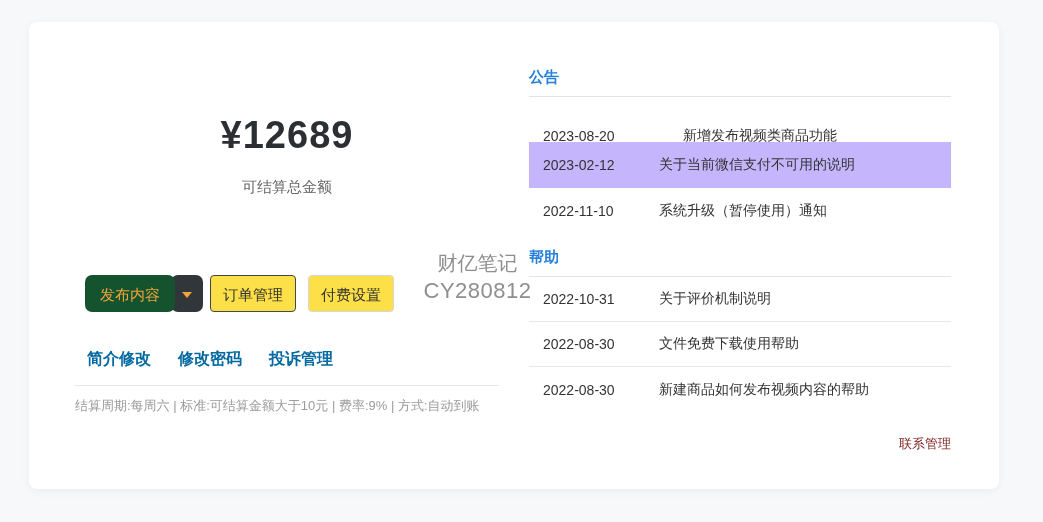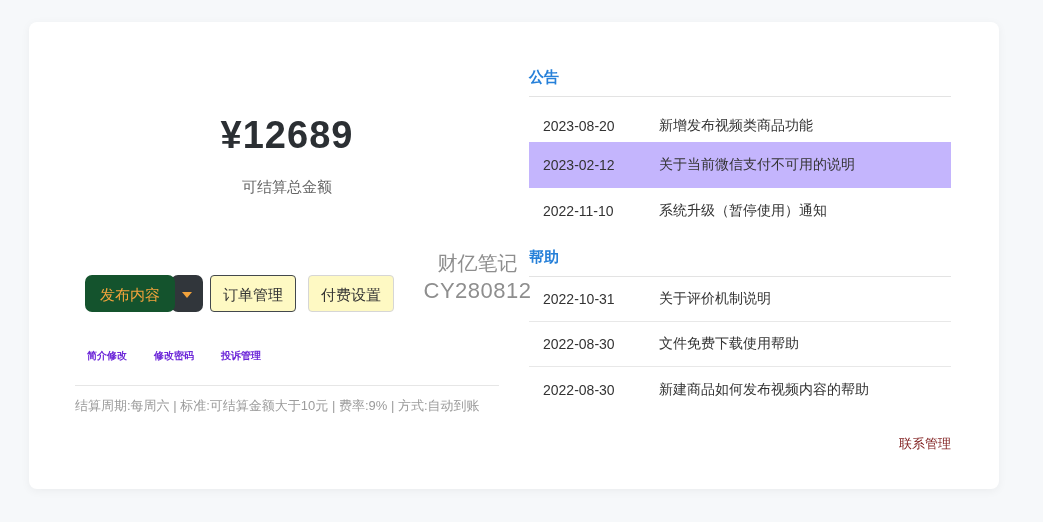--- a/index.html
+++ b/index.html
@@ -27,21 +27,21 @@
     position:absolute;left:0;top:156px;width:424px;
     text-align:center;font-size:15px;color:#666;
   }
   .actions-row{
     position:absolute;left:10px;top:253px;height:37px;
     display:flex;align-items:stretch;
   }
   .btn{
     box-sizing:border-box;height:37px;line-height:35px;
     font-size:15px;text-align:center;cursor:pointer;
-    border-radius:5px;background:#fef9c3;
+    border-radius:5px;background:#fde047;
   }
   .btn-publish{
     width:90px;background:#14532d;color:#f2a33c;
     border:none;border-radius:7px;line-height:37px;
     position:relative;z-index:2;
   }
   .btn-caret{
     width:32px;background:#31363b;border:none;border-radius:7px;
     margin-left:-4px;position:relative;z-index:1;
     display:flex;align-items:center;justify-content:center;
@@ -64,21 +64,21 @@
     position:absolute;left:330px;top:228px;width:145px;
     text-align:center;color:#8e8e8e;line-height:27px;
   }
   .watermark .wm1{font-size:20px;}
   .watermark .wm2{font-size:22px;letter-spacing:0.5px;}
   .links-row{
     position:absolute;left:12px;top:327px;
     display:flex;gap:27px;
   }
   .link{
-    font-size:10px;font-weight:600;color:#6d28d9;
+    font-size:16px;font-weight:600;color:#0369a1;
     text-decoration:none;cursor:pointer;
   }
   .left-divider{
     position:absolute;left:0;top:363px;width:424px;height:0;
     border-top:1px solid #e6e6e6;
   }
   .settlement-info{
     position:absolute;left:0;top:375px;width:424px;
     font-size:13px;color:#9b9b9b;
   }
@@ -95,21 +95,21 @@
   .head-help{top:226px;}
   .row{
     position:absolute;left:0;width:422px;height:45px;
     display:flex;align-items:center;font-size:14px;color:#333;
     cursor:pointer;box-sizing:border-box;
   }
   .row .date{width:116px;padding-left:14px;flex:none;}
   .row .title{flex:1;}
   .row.highlight{background:#c4b5fd;}
   .row.sep{border-bottom:1px solid #e8e8e8;}
-  .ann-0{top:81px;}
+  .ann-0{top:91px;gap:24px;}
   .ann-1{top:120px;height:46px;}
   .ann-2{top:166px;}
   .help-0{top:255px;}
   .help-1{top:300px;}
   .help-2{top:345px;}
   .contact-link{
     position:absolute;right:0;top:413px;
     font-size:13px;color:#7f1d1d;cursor:pointer;
   }
 </style>

